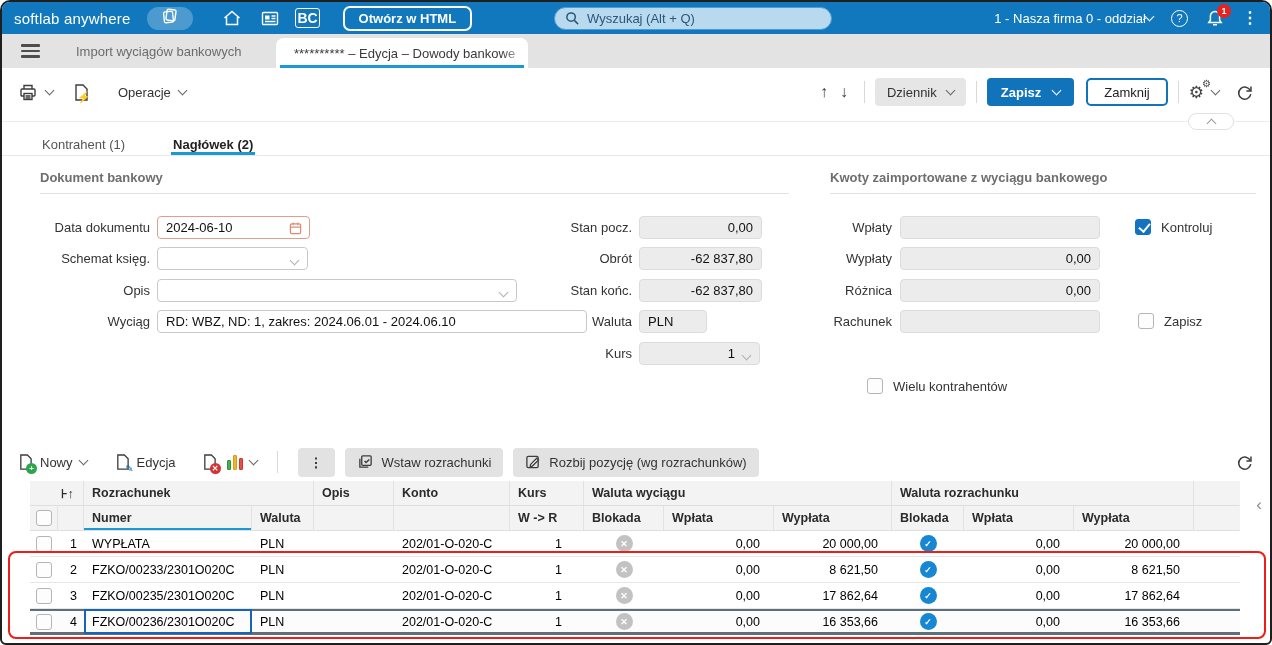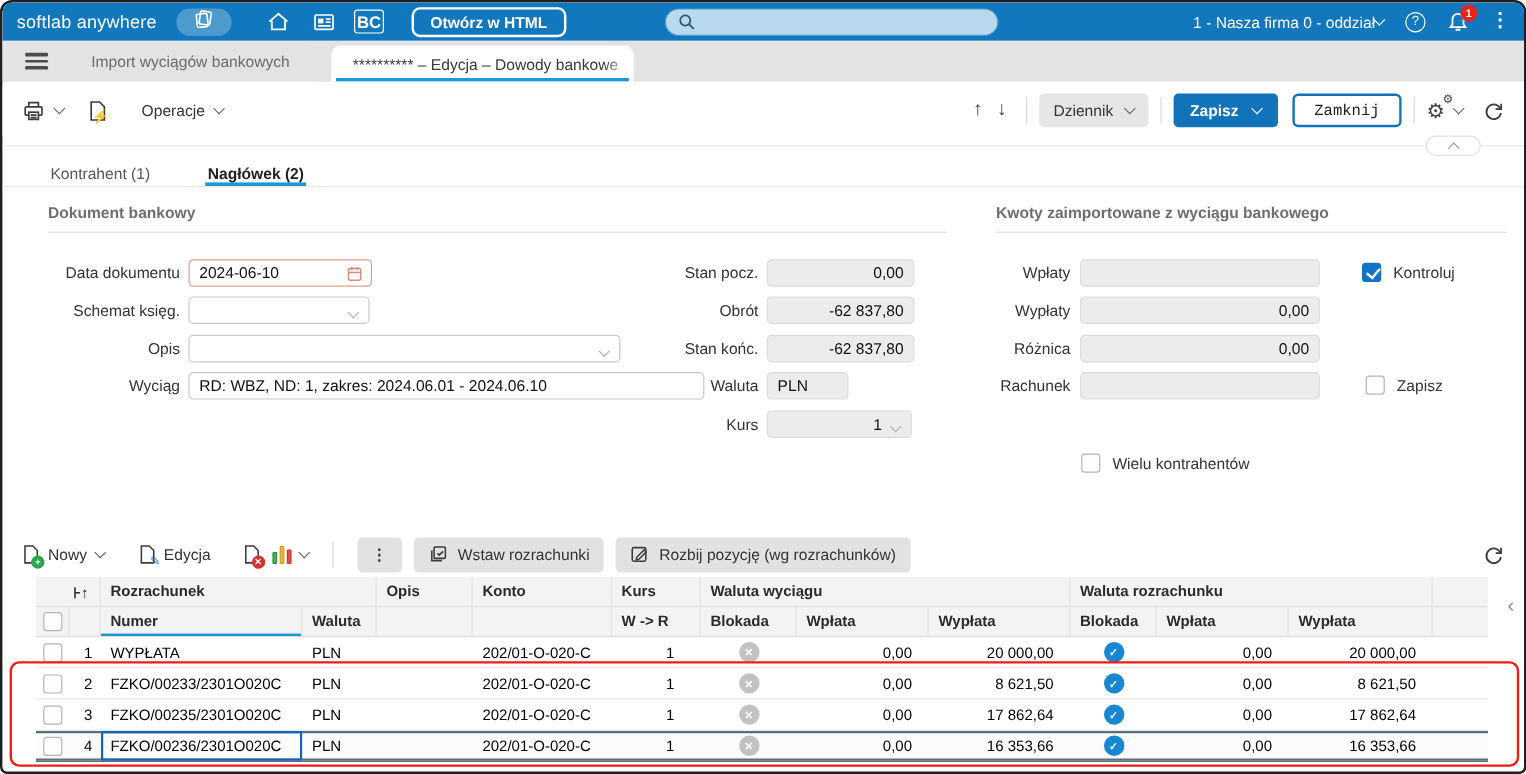--- a/index.html
+++ b/index.html
@@ -64,21 +64,21 @@
   .cmd-label { font-size:13px; color:#333;margin-left:21px; }
   .vsep { width:1px; height:22px; background:#d9d9d9; margin:0 10px; }
   .arrow-ic { font-size:16px; color:#444; cursor:pointer; padding:0 6px; }
   .btn-gray { background:#e6e6e6; border:none; border-radius:4px; height:28px; padding:0 12px;
               font-size:13px; color:#333; display:flex; align-items:center; gap:10px; cursor:pointer;
               font-family:"Liberation Sans",sans-serif;}
   .btn-primary { background:#1173ba; border:none; border-radius:4px; height:28px; padding:0 14px;
               font-size:13px; font-weight:bold; color:#fff; display:flex; align-items:center; gap:12px;
               cursor:pointer; font-family:"Liberation Sans",sans-serif;}
   .btn-outline { background:#fff; border:2px solid #1173ba; border-radius:5px; height:28px; padding:0 16px;
-              font-size:13px; color:#222; cursor:pointer; font-family:Liberation Mono, monospace;}
+              font-size:13px; color:#222; cursor:pointer; font-family:Liberation Sans, sans-serif;}
   .gear-wrap { position:relative; font-size:17px; color:#444; cursor:pointer; line-height:1;}
   .gear-small { position:absolute; top:-5px; right:-7px; font-size:10px; }
   .refresh-ic { cursor:pointer; color:#3d3d3d; display:flex; }
 
   .split-line { position:absolute; top:119px; left:0; right:0; border-top:1px solid #ececec; }
   .collapse-pill { position:absolute; top:111px; left:1186px; width:46px; height:17px; background:#fff;
                    border:1px solid #e0e0e0; border-radius:10px; display:flex; align-items:center;
                    justify-content:center; cursor:pointer; z-index:3;}
 
   
@@ -196,20 +196,21 @@
     </span>
     <button class="open-html">Otwórz w HTML</button>
 
     <div class="search">
       <span style="display:flex;margin-right:7px;">
         <svg width="15" height="15" viewBox="0 0 16 16" fill="none" stroke="#29587a" stroke-width="1.6">
           <circle cx="6.5" cy="6.5" r="4.5"></circle>
             <path d="M10 10 L14 14"></path>
         </svg>
       </span>
+      <input value="" placeholder="Wyszukaj (Alt + Q)" style="">
     </div>
 
     <div class="tb-right">
       <span class="company">
         <span>1 - Nasza firma 0 - oddział</span>
         <i class="chev white"></i>
       </span>
       <span class="help-circ">
         <span>?</span>
       </span>
@@ -372,21 +373,21 @@
   <span class="f-label" style="left:795px;top:277px;width:95px;">Różnica</span>
   <span class="f-input disabled num" style="left:898px;top:277px;width:200px;">0,00</span>
 
   <span class="f-label" style="left:795px;top:308px;width:95px;">Rachunek</span>
   <span class="f-input disabled" style="left:898px;top:308px;width:200px;"></span>
   <span class="cb-row" style="left:1136px;top:311px;">
     <span class="cb"></span>
     <span>Zapisz</span>
   </span>
 
-  <span class="cb-row" style="left:899px;top:376px;align-items:center;">
+  <span class="cb-row" style="left:865px;top:376px;align-items:center;">
     <span class="cb"></span>
     <span>Wielu kontrahentów</span>
   </span>
 
   <div class="gridbar">
     <span class="g-item">
       <span class="doc-ic">
         <svg width="15" height="18" viewBox="0 0 16 19" fill="none" stroke="#3d3d3d" stroke-width="1.4">
           <path d="M3 2 h7 l4 4 v11 h-11 z"></path>
         </svg>

